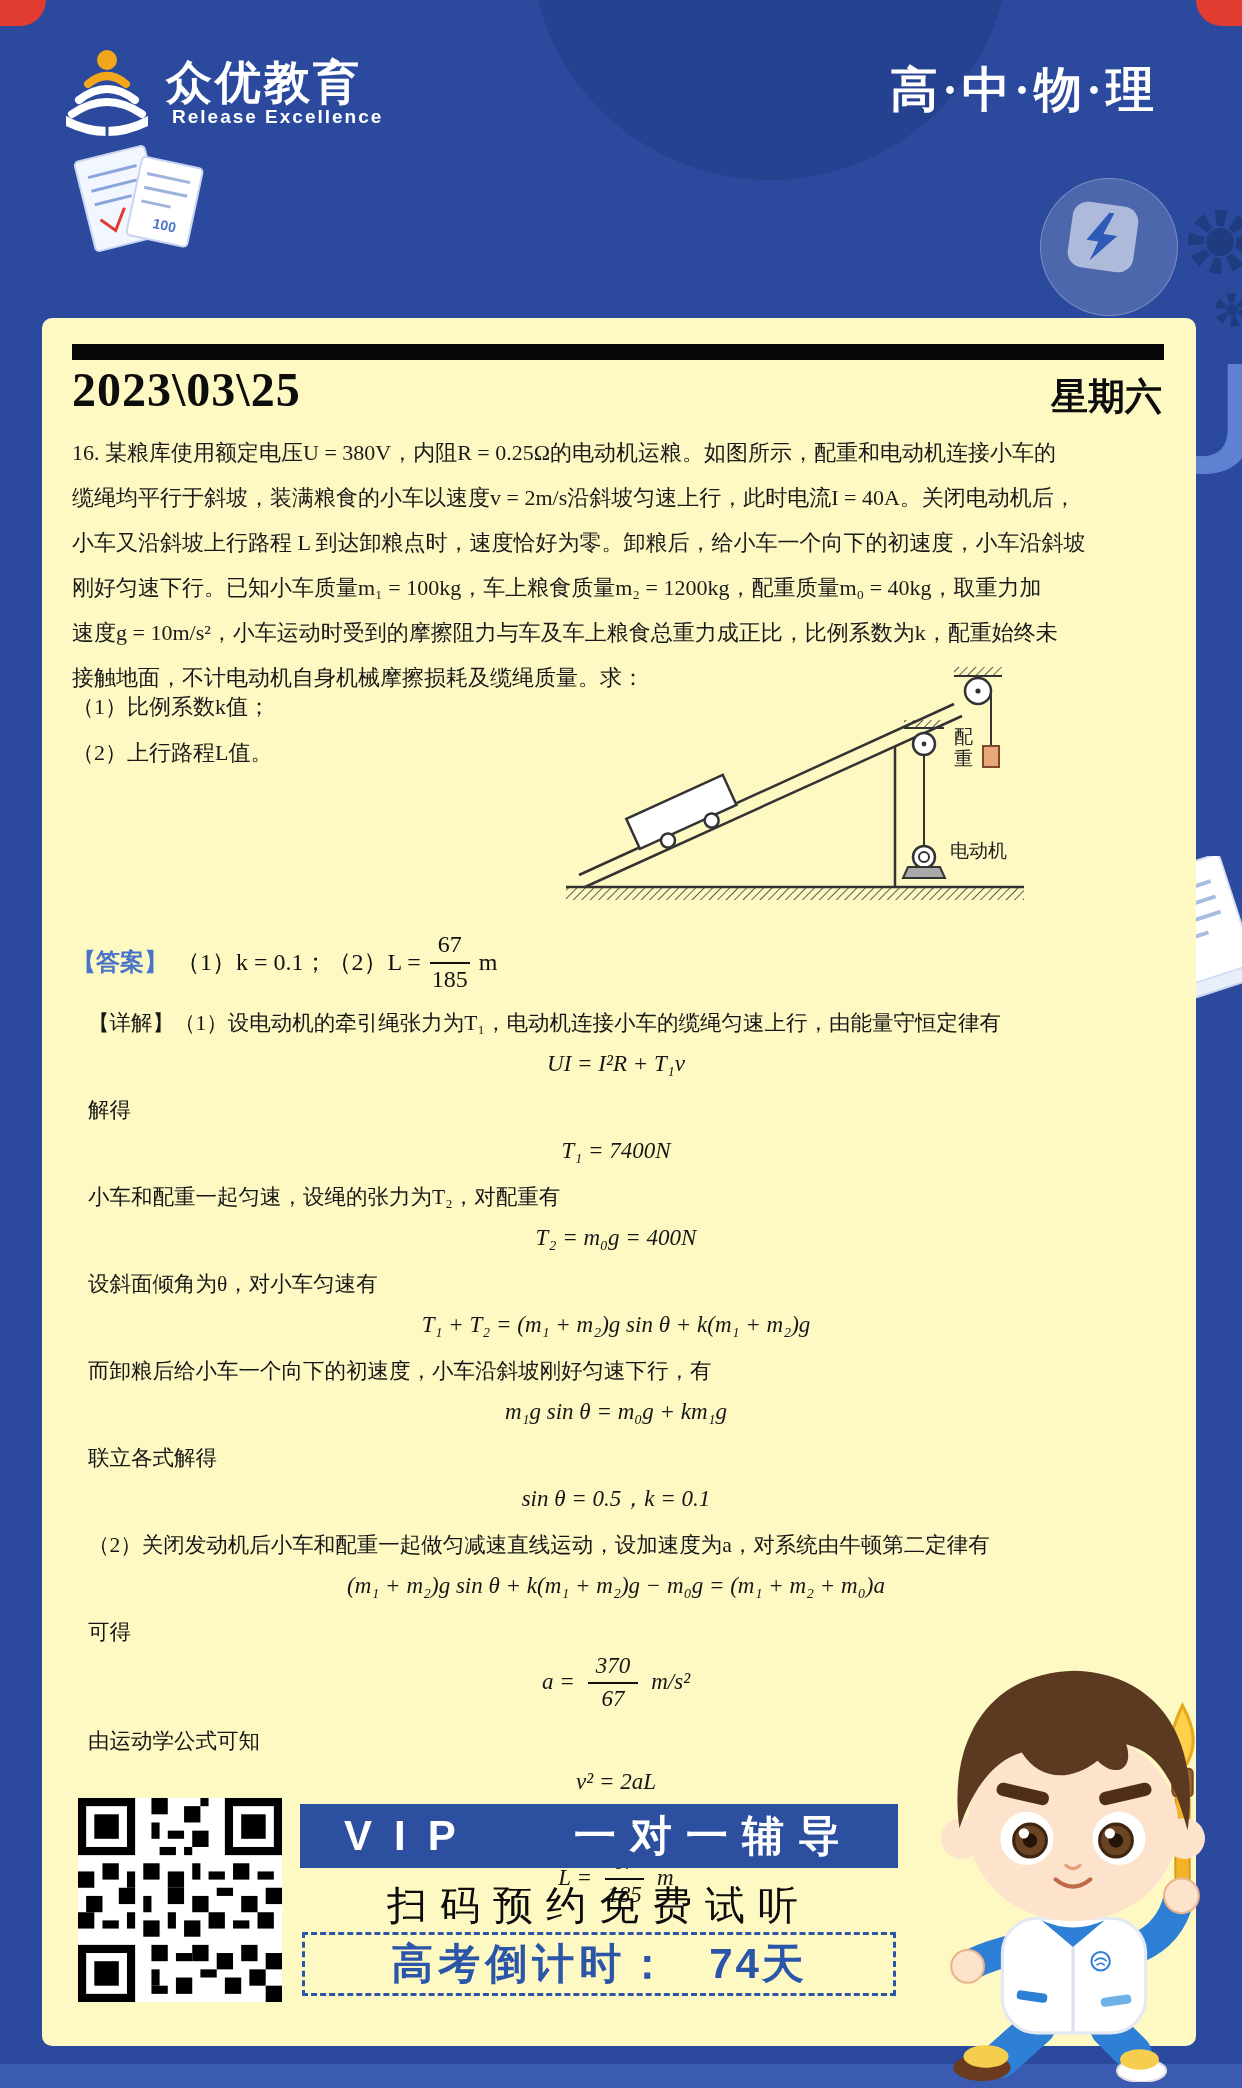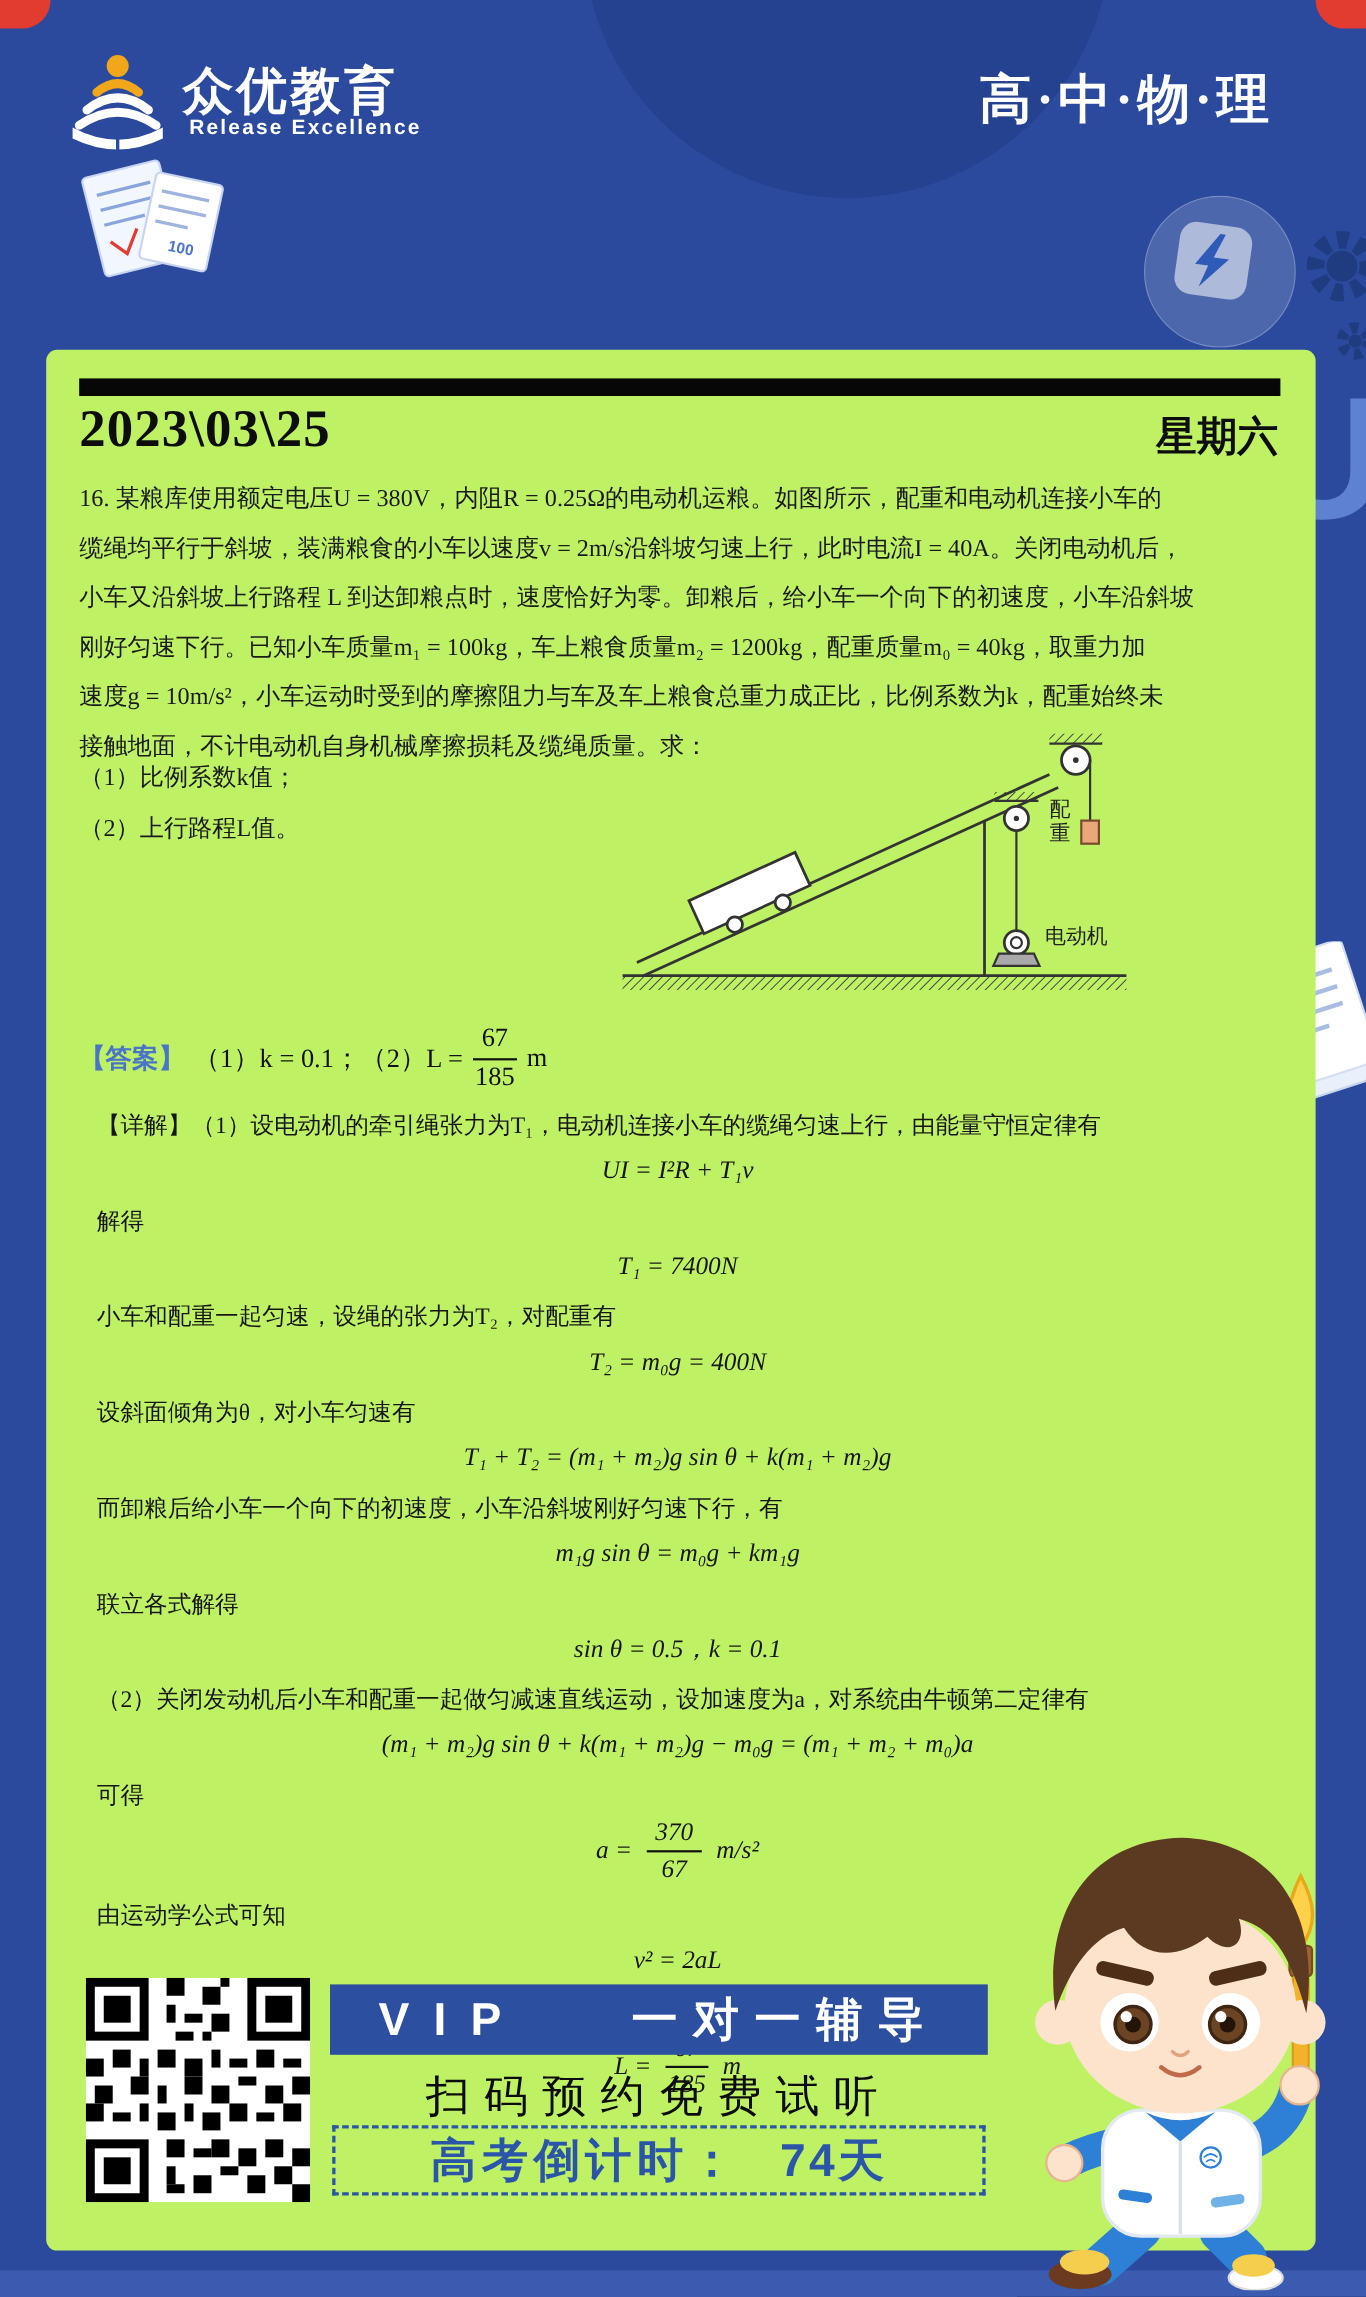--- a/index.html
+++ b/index.html
@@ -26,21 +26,21 @@
 
   .bubble{left:1040px;top:178px;width:136px;height:136px;border-radius:50%;
           background:rgba(255,255,255,0.16);border:1px solid rgba(255,255,255,0.25);}
   .bubble-tile{left:1070px;top:204px;width:66px;height:66px;border-radius:15px;
                background:rgba(255,255,255,0.55);transform:rotate(8deg);}
   .gear-svg{left:1158px;top:196px;width:90px;height:150px;}
   .watermark-u{left:1146px;top:338px;font-size:158px;font-weight:800;color:#6284D4;opacity:0.95;line-height:1;}
   .hand-papers{left:1108px;top:856px;width:140px;height:165px;}
 
   
-  .card{position:absolute;left:42px;top:318px;width:1154px;height:1728px;background:#bef264;border-radius:10px;
+  .card{position:absolute;left:42px;top:318px;width:1154px;height:1728px;background:#fef9c3;border-radius:10px;
         color:#111;}
   .black-bar{left:30px;top:26px;width:1092px;height:16px;background:#070707;}
   .date{left:30px;top:44px;font-size:48px;font-weight:800;color:#0d0d0d;
         font-family:"Liberation Serif","DejaVu Serif",serif;letter-spacing:1px;}
   .weekday{right:34px;top:54px;font-size:37px;font-weight:800;color:#0d0d0d;
            font-family:"Liberation Serif","DejaVu Serif",serif;}
 
   .serif{font-family:"Liberation Serif","DejaVu Serif",serif;}
   .problem{left:30px;top:112px;width:1096px;font-size:22px;line-height:45px;color:#1a1a1a;}
   .q-line{position:absolute;left:30px;font-size:22px;color:#1a1a1a;}

